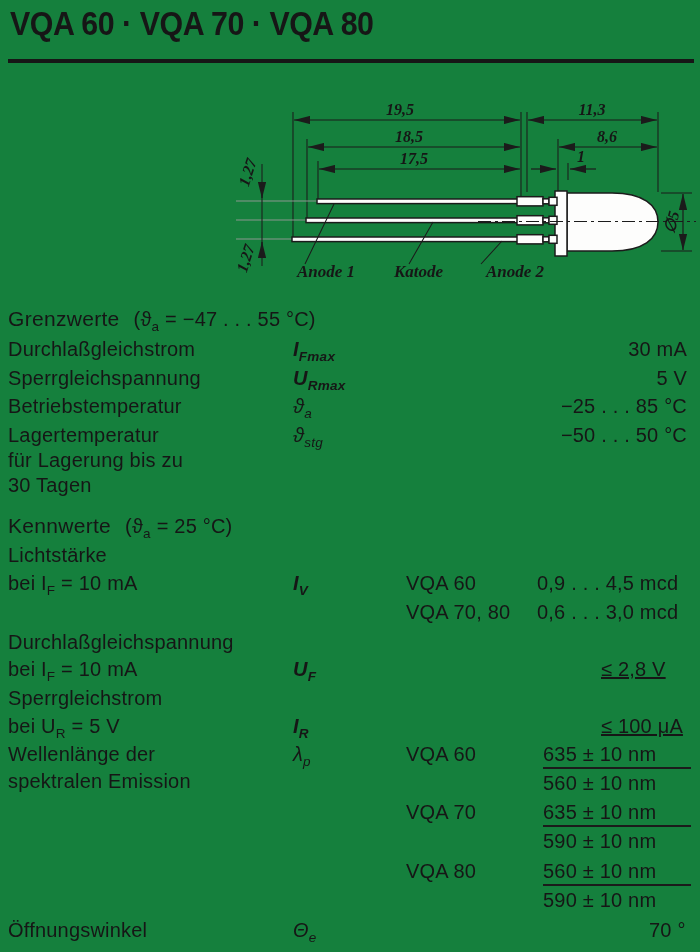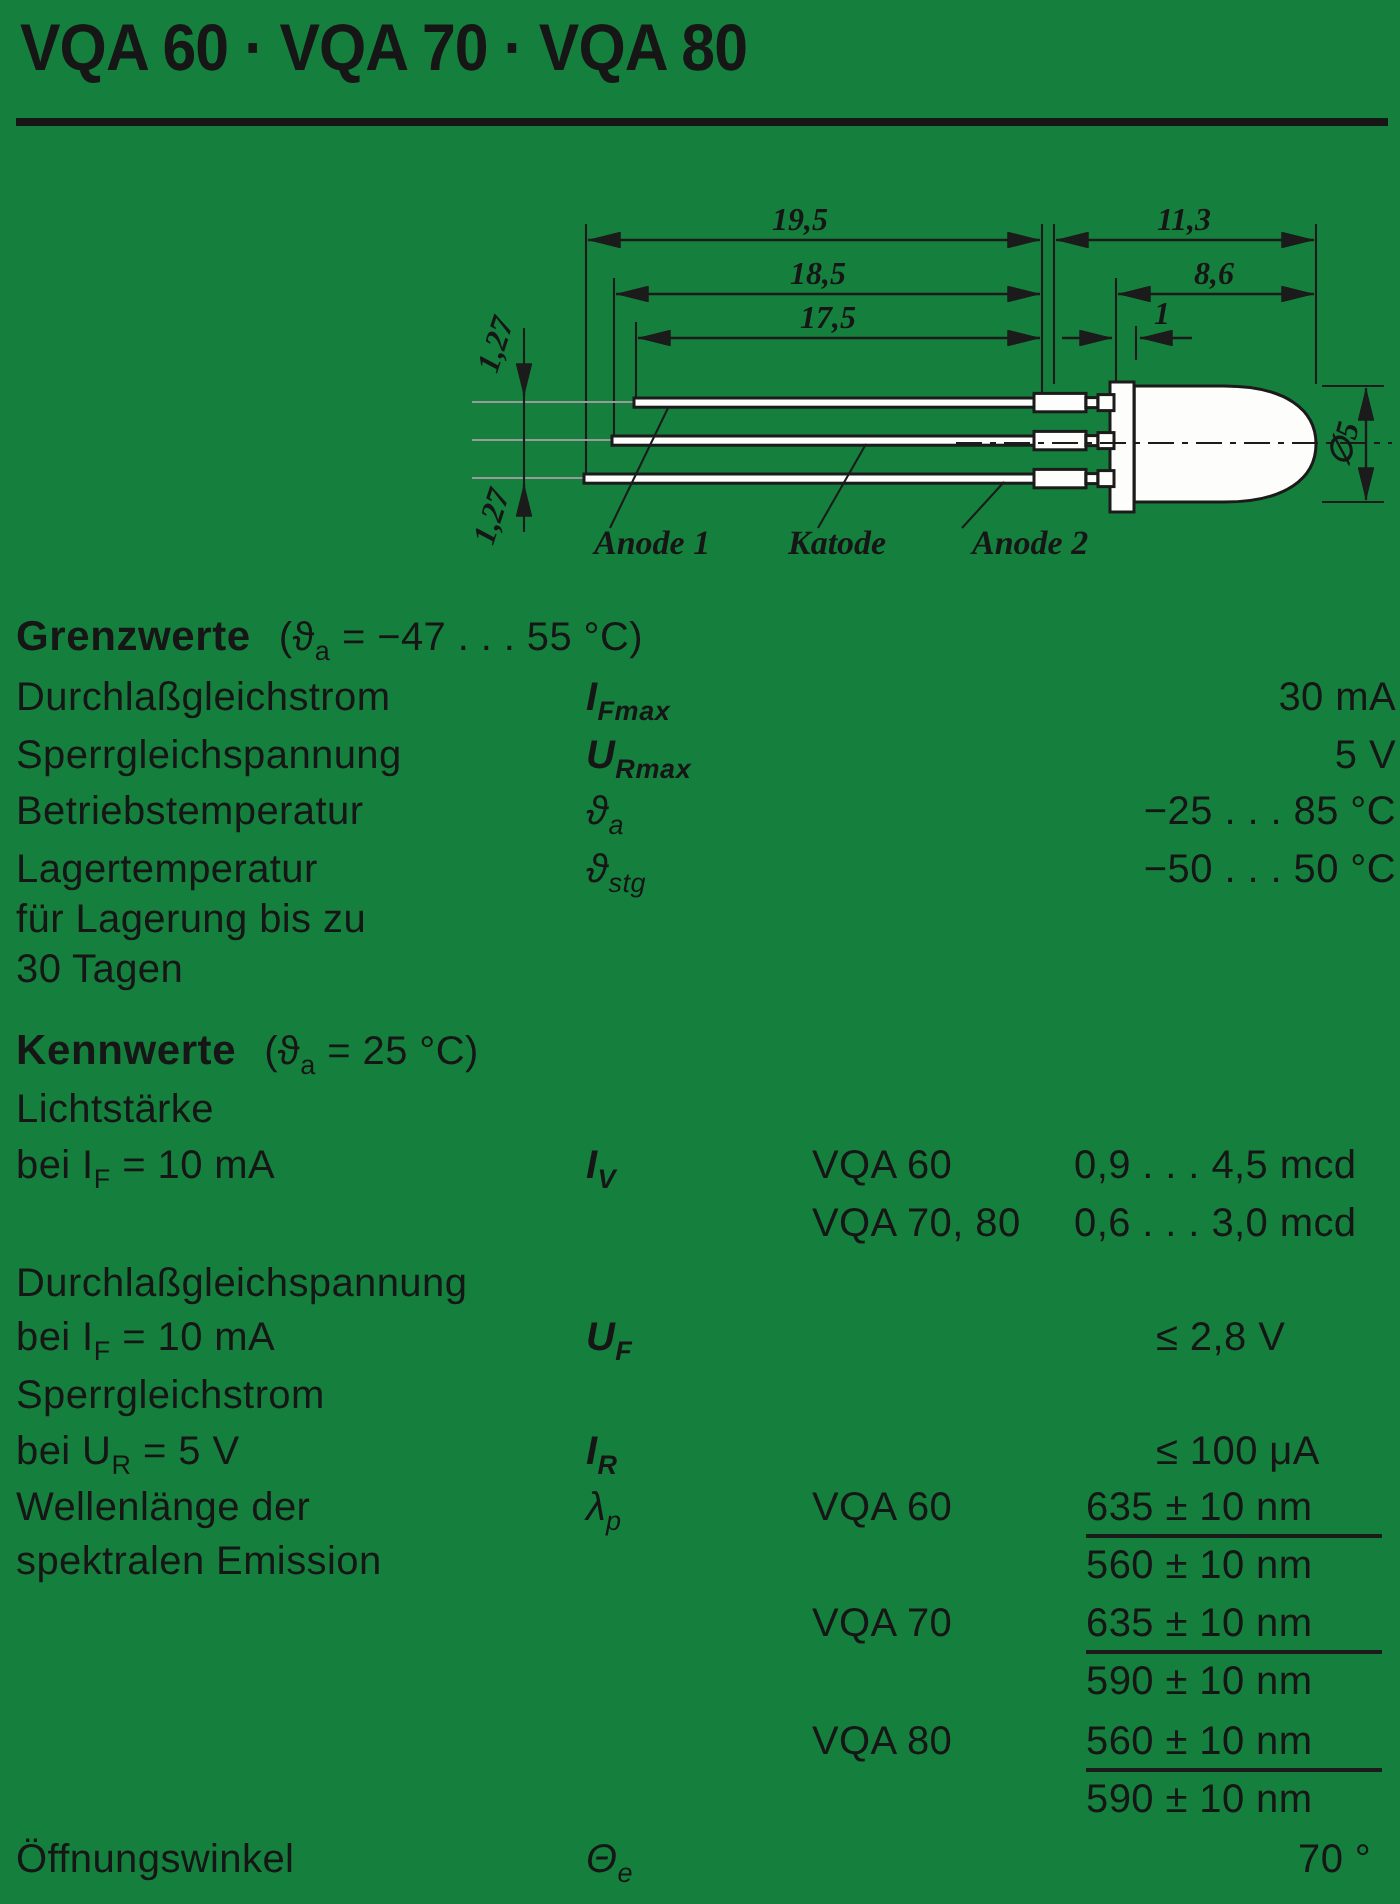--- a/index.html
+++ b/index.html
@@ -22,28 +22,28 @@
   svg .cl{stroke:#1b1b1b; stroke-width:1; stroke-dasharray:13 4 3 4; fill:none;}
   svg text{fill:#161616;}
   svg .dimt{font-family:"Liberation Serif","DejaVu Serif",serif; font-style:italic;
             font-weight:bold; font-size:16px; text-anchor:middle;}
   svg .pint{font-family:"Liberation Serif","DejaVu Serif",serif; font-style:italic;
             font-weight:bold; font-size:17px; text-anchor:start;}
   .cell{position:absolute; font-size:20px; line-height:22px; white-space:nowrap; letter-spacing:0.2px;}
   .lbl{left:8px;}
   .sym{left:293px;font-style:italic;}
   .variant{left:406px;}
-  .rval{right:2px; text-align:center;}
+  .rval{right:13px; text-align:center;}
   .mcd{left:537px;}
   .wv{left:543px; width:148px;}
   .frac{border-bottom:2.5px solid #1b1b1b; padding-bottom:2px;}
-  .lessv{left:578px;}
+  .lessv{left:601px;text-decoration:underline;}
   .angv{left:649px;}
   .heading{left:8px; font-size:21px;}
-  .heading .hword{font-weight:bold; letter-spacing:0.3px;}
+  .heading .hword{font-weight:normal; letter-spacing:0.3px;}
   .heading .cond{font-weight:normal; font-size:20px; margin-left:14px;}
   sub{font-size:13.5px; letter-spacing:0.3px;}
   .bsym{font-weight:bold;}
 </style>
 </head>
 <body>
 
 <div class="page">
 
   <div class="title">VQA 60 · VQA 70 · VQA 80</div>

